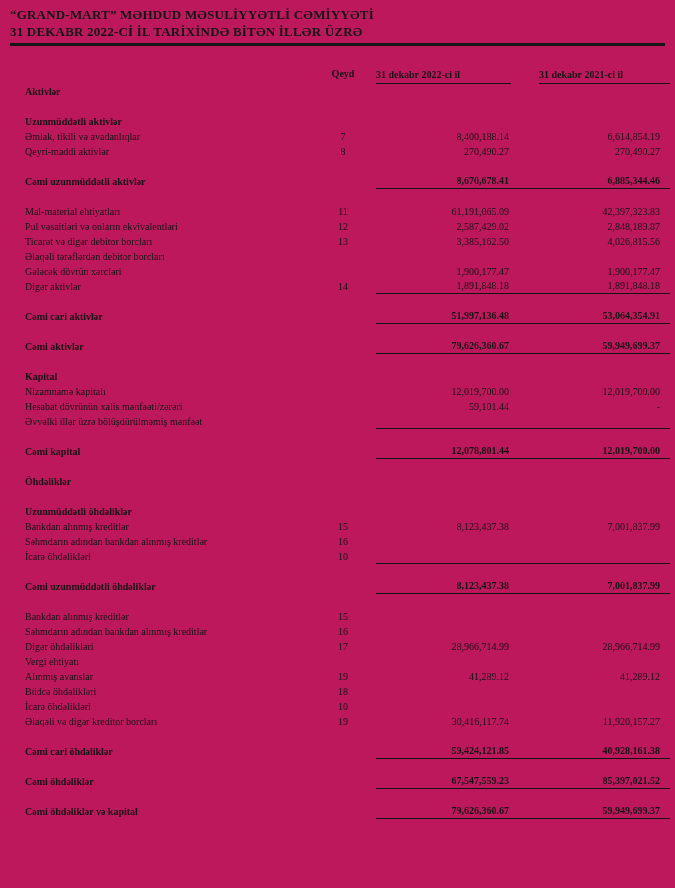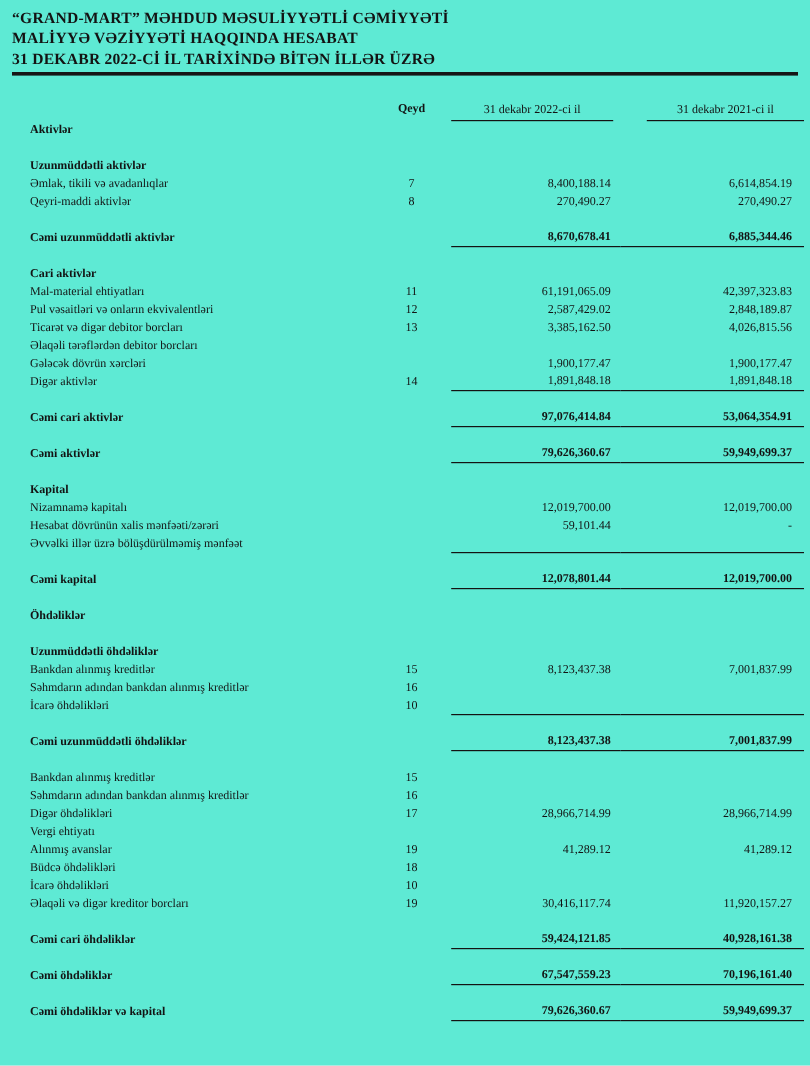--- a/index.html
+++ b/index.html
@@ -1,21 +1,21 @@
 <!DOCTYPE html>
 <html><head>
 <meta charset="utf-8">
 <style>
   * { margin:0; padding:0; box-sizing:border-box; }
   html,body { background:#e8e8e8; }
   .page {
     position:relative;
     width:675px; height:888px;
     margin:0 auto;
-    background:#5eead4;
+    background:#be185d;
     color:#131313;
     font-family:"Liberation Serif","DejaVu Serif",serif;
     overflow:hidden;
   }
   .doc-header {
     padding:6px 0 0 10px;
     font-weight:700;
     font-size:13px;
     line-height:17px;
     letter-spacing:0.2px;
@@ -30,22 +30,21 @@
   table.bs-table {
     border-collapse:collapse;
     table-layout:fixed;
     width:670px;
     font-size:10px;
   }
   thead tr { height:38px; }
   thead td { vertical-align:bottom; padding:0; }
   .th-note { font-weight:700; text-align:center; padding-bottom:5px; }
   .hu {
-    font-weight:400;
-    text-align:center;
+    font-weight:700;
     border-bottom:1.6px solid #131313;
     padding-bottom:3px;
     margin-right:6px;
   }
   .hu2 { margin-left:22px; margin-right:0; }
   tbody tr { height:15px; }
   tbody td { vertical-align:middle; padding:0; white-space:nowrap; overflow:hidden; }
   .c-label { padding-left:25px; }
   .c-note  { text-align:center; }
   .c-val   { text-align:right; }
@@ -55,21 +54,20 @@
   tr.total td { font-weight:700; }
   tr.rule .c-v1, tr.rule .c-v2 { border-bottom:1.5px solid #131313; }
   tr.spacer { height:15px; }
 </style>
 </head>
 <body>
 
 <div class="page">
   <header class="doc-header">
     <div class="title-line">“GRAND-MART” MƏHDUD MƏSULİYYƏTLİ CƏMİYYƏTİ</div>
-    <div class="title-line">MALİYYƏ VƏZİYYƏTİ HAQQINDA HESABAT</div>
     <div class="title-line">31 DEKABR 2022-Cİ İL TARİXİNDƏ BİTƏN İLLƏR ÜZRƏ</div>
   </header>
   <div class="title-rule"></div>
 
   <table class="bs-table">
     <colgroup>
       <col style="width:310px">
       <col style="width:66px">
       <col style="width:141px">
       <col style="width:153px">
@@ -128,26 +126,20 @@
           <td class="c-note"></td>
           <td class="c-val c-v1">8,670,678.41</td>
           <td class="c-val c-v2">6,885,344.46</td>
         </tr>
         <tr class="spacer">
           <td class="c-label"></td>
           <td class="c-note"></td>
           <td class="c-val c-v1"></td>
           <td class="c-val c-v2"></td>
         </tr>
-        <tr class="section">
-          <td class="c-label">Cari aktivlər</td>
-          <td class="c-note"></td>
-          <td class="c-val c-v1"></td>
-          <td class="c-val c-v2"></td>
-        </tr>
         <tr class="item">
           <td class="c-label">Mal-material ehtiyatları</td>
           <td class="c-note">11</td>
           <td class="c-val c-v1">61,191,065.09</td>
           <td class="c-val c-v2">42,397,323.83</td>
         </tr>
         <tr class="item">
           <td class="c-label">Pul vəsaitləri və onların ekvivalentləri</td>
           <td class="c-note">12</td>
           <td class="c-val c-v1">2,587,429.02</td>
@@ -179,21 +171,21 @@
         </tr>
         <tr class="spacer">
           <td class="c-label"></td>
           <td class="c-note"></td>
           <td class="c-val c-v1"></td>
           <td class="c-val c-v2"></td>
         </tr>
         <tr class="total rule">
           <td class="c-label">Cəmi cari aktivlər</td>
           <td class="c-note"></td>
-          <td class="c-val c-v1">97,076,414.84</td>
+          <td class="c-val c-v1">51,997,136.48</td>
           <td class="c-val c-v2">53,064,354.91</td>
         </tr>
         <tr class="spacer">
           <td class="c-label"></td>
           <td class="c-note"></td>
           <td class="c-val c-v1"></td>
           <td class="c-val c-v2"></td>
         </tr>
         <tr class="total rule">
           <td class="c-label">Cəmi aktivlər</td>
@@ -366,21 +358,21 @@
         <tr class="spacer">
           <td class="c-label"></td>
           <td class="c-note"></td>
           <td class="c-val c-v1"></td>
           <td class="c-val c-v2"></td>
         </tr>
         <tr class="total rule">
           <td class="c-label">Cəmi öhdəliklər</td>
           <td class="c-note"></td>
           <td class="c-val c-v1">67,547,559.23</td>
-          <td class="c-val c-v2">70,196,161.40</td>
+          <td class="c-val c-v2">85,397,021.52</td>
         </tr>
         <tr class="spacer">
           <td class="c-label"></td>
           <td class="c-note"></td>
           <td class="c-val c-v1"></td>
           <td class="c-val c-v2"></td>
         </tr>
         <tr class="total rule">
           <td class="c-label">Cəmi öhdəliklər və kapital</td>
           <td class="c-note"></td>

